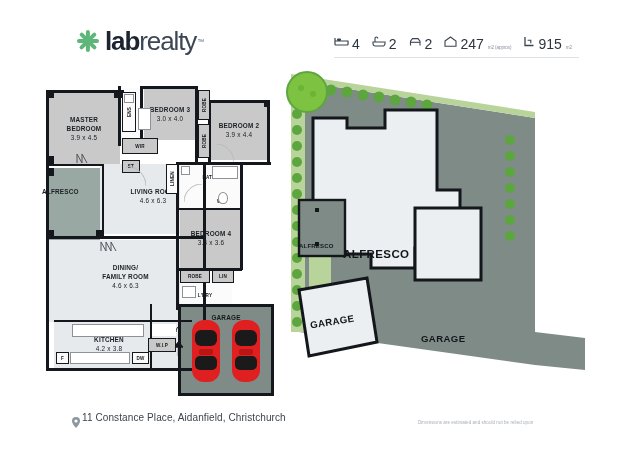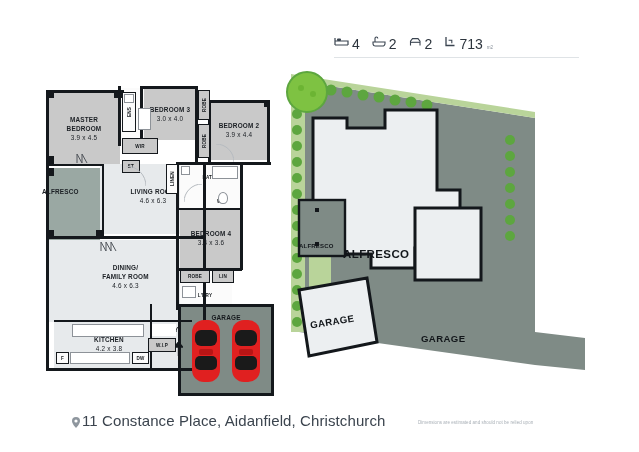--- a/index.html
+++ b/index.html
@@ -47,31 +47,42 @@
       display:flex;align-items:center;justify-content:center;letter-spacing:0.2px;}
   .tiny-w{background:#fbfbfb;}
   .vert{writing-mode:vertical-rl;transform:rotate(180deg);}
   .fixt{position:absolute;box-sizing:border-box;border:0.8px solid #8d9298;background:#fff;}
 
   
   #siteplan{position:absolute;left:285px;top:70px;width:310px;height:335px;}
   .site-label{position:absolute;font-weight:bold;color:#12161a;letter-spacing:0.4px;}
 
   
-  #footer-address{position:absolute;left:82px;top:412px;font-size:15px;
+  #footer-address{position:absolute;left:82px;top:412px;font-size:10px;
       color:#3b444e;letter-spacing:0.1px;}
   #pin{position:absolute;left:72px;top:414px;width:8px;height:11px;}
   #disclaimer{position:absolute;left:418px;top:420px;font-size:4.5px;color:#a8afb6;
       letter-spacing:0.05px;}
 </style>
 </head>
 <body>
 
 <div id="header">
 
+  <div id="logo">
+    <div id="logo-mark">
+      <span></span>
+        <span></span>
+        <span></span>
+        <span></span>
+    </div>
+    <span class="logo-bold">lab</span>
+    <span class="logo-light">realty</span>
+    <span class="logo-tm">™</span>
+  </div>
 
   <div id="stats">
 
     <div class="stat">
       <span class="ic">
         <svg width="15" height="11" viewBox="0 0 15 11">
           <path d="M1 2v7M1 9h13M1 5h13v4" stroke="#3a4450" stroke-width="1.2" fill="none"></path>
           <rect x="3" y="2.6" width="4" height="2.4" rx="1" fill="#3a4450"></rect>
         </svg>
       </span>
@@ -91,29 +102,38 @@
     <div class="stat">
       <span class="ic">
         <svg width="13" height="11" viewBox="0 0 13 11">
           <path d="M1.5 9.5V5.2l2-2.6h5.5l2 2.6v4.3" stroke="#3a4450" stroke-width="1.1" fill="none"></path>
           <path d="M1.5 6.3h9.5" stroke="#3a4450" stroke-width="1.1"></path>
         </svg>
       </span>
       <span class="num">2</span>
     </div>
 
+    <div class="stat">
+      <span class="ic">
+        <svg width="13" height="11" viewBox="0 0 13 11">
+          <path d="M1 5l5.5-4L12 5v5.2H1z" stroke="#3a4450" stroke-width="1.1" fill="none"></path>
+        </svg>
+      </span>
+      <span class="num">247</span>
+      <span class="unit">m2 (approx)</span>
+    </div>
 
     <div class="stat">
       <span class="ic">
         <svg width="12" height="11" viewBox="0 0 12 11">
           <path d="M2 1v8.5h8.5" stroke="#3a4450" stroke-width="1.3" fill="none"></path>
           <path d="M4.6 4.2h3.2v3" stroke="#3a4450" stroke-width="1.1" fill="none"></path>
         </svg>
       </span>
-      <span class="num">713</span>
+      <span class="num">915</span>
       <span class="unit">m2</span>
     </div>
   </div>
 
   <div id="header-rule"></div>
 </div>
 
 <div id="floorplan">
 
   <div class="room fill-grey" style="left:8px;top:12px;width:72px;height:72px;"></div>

